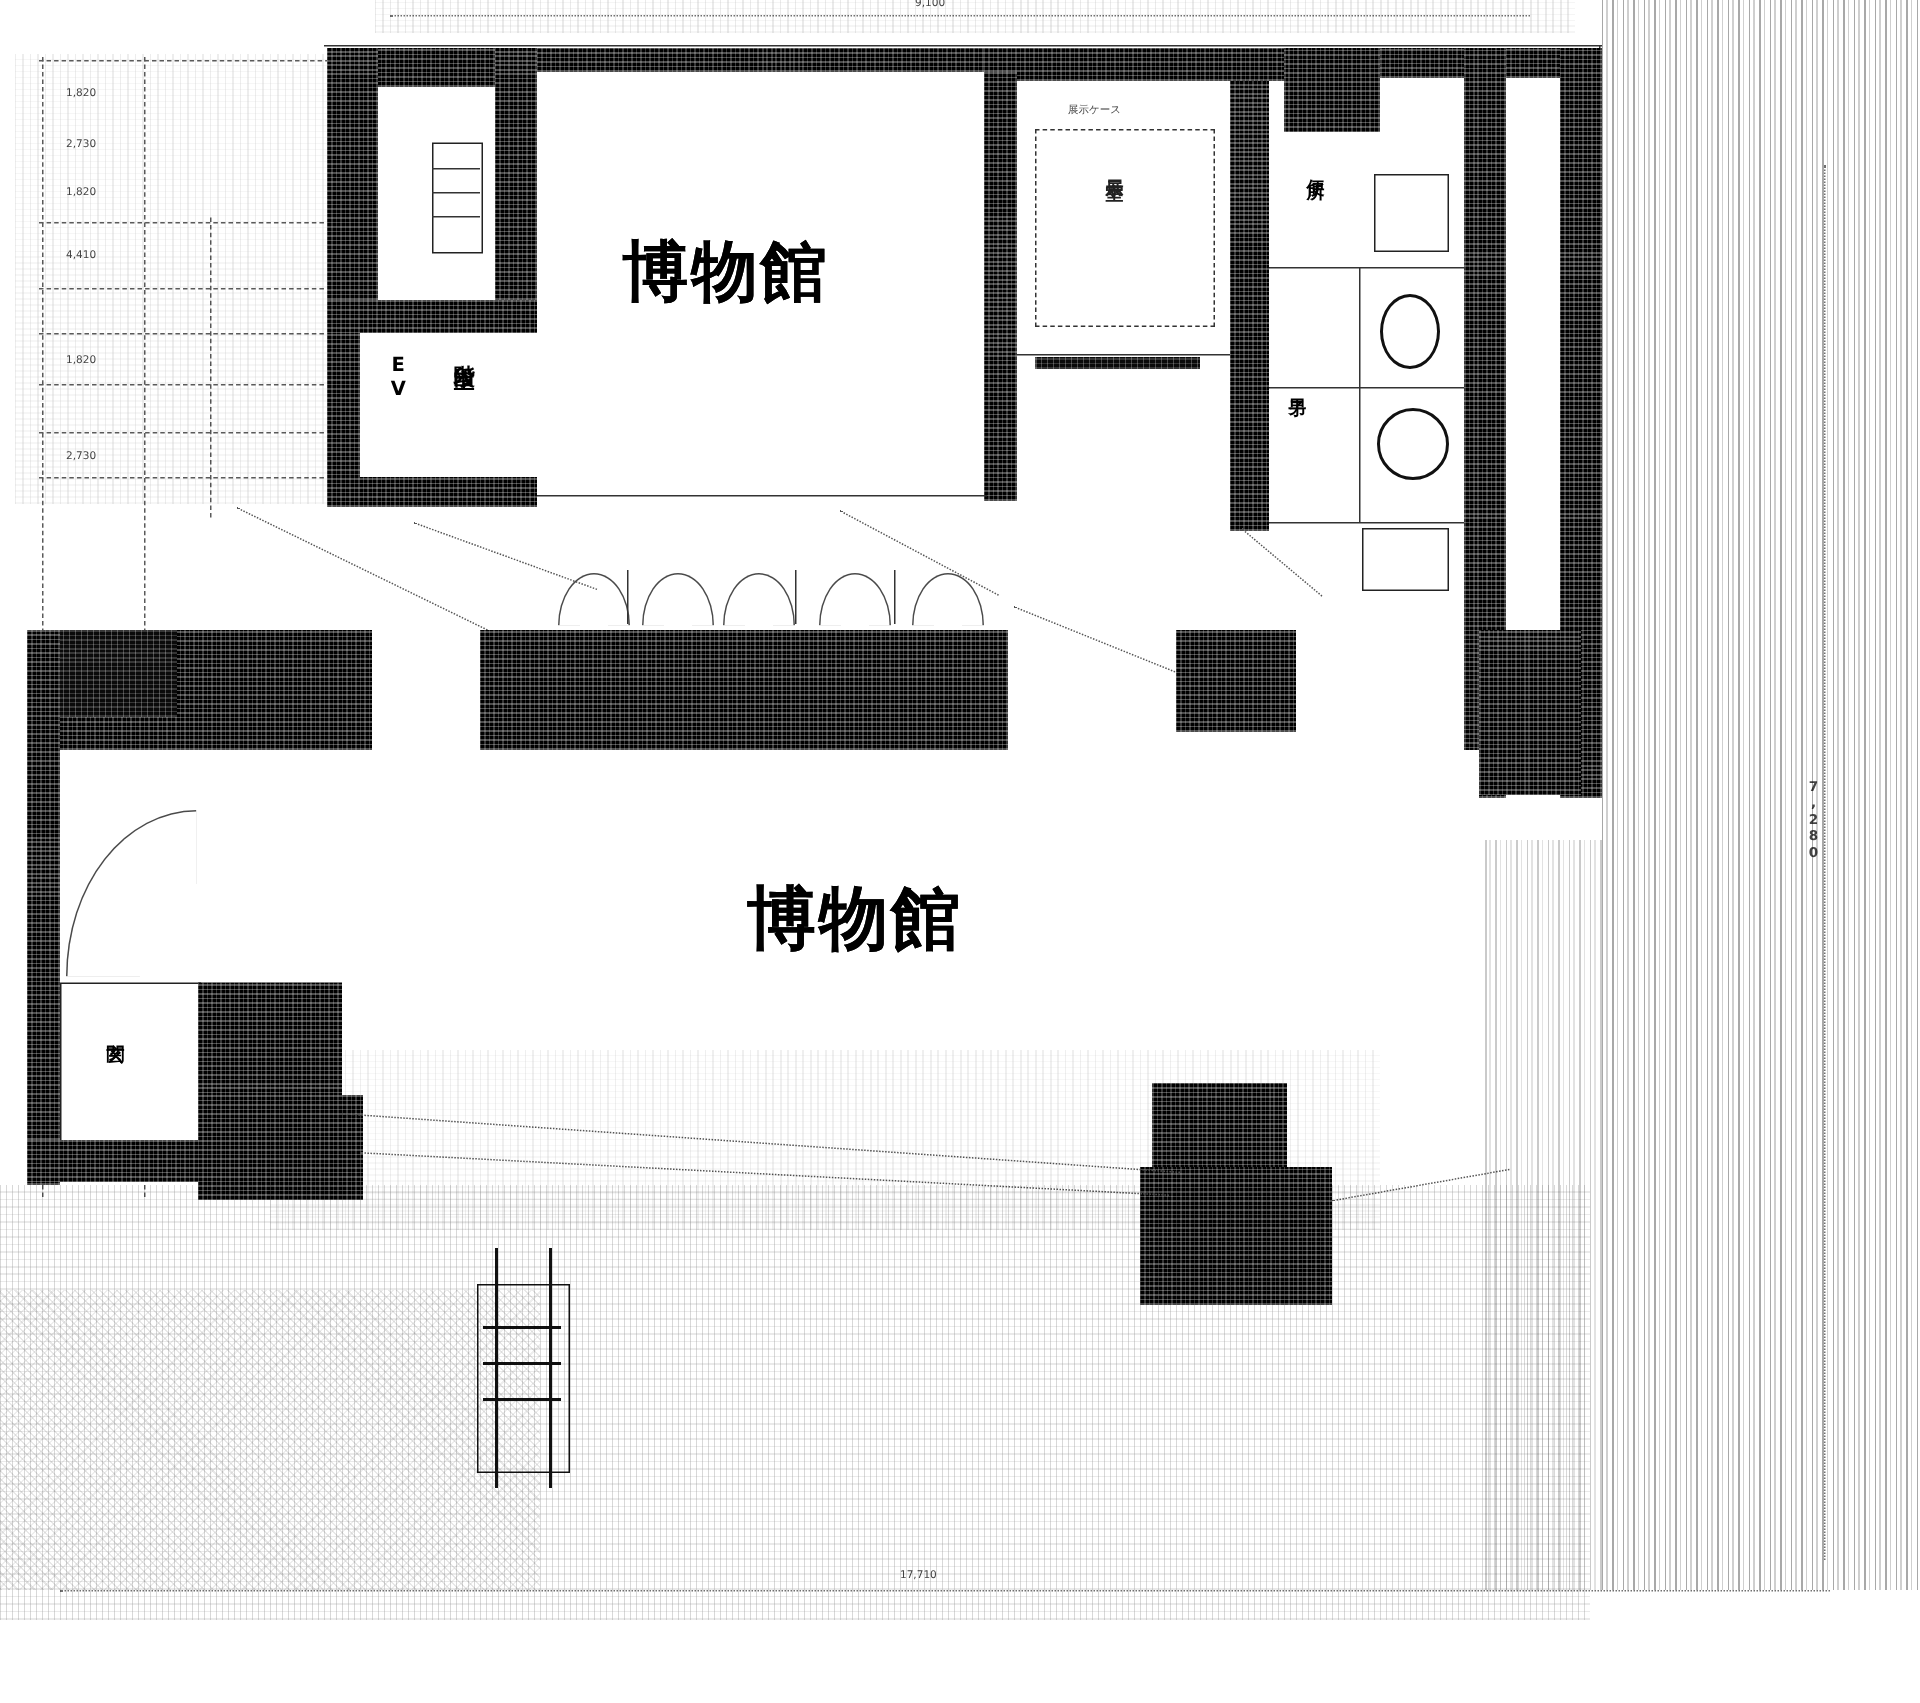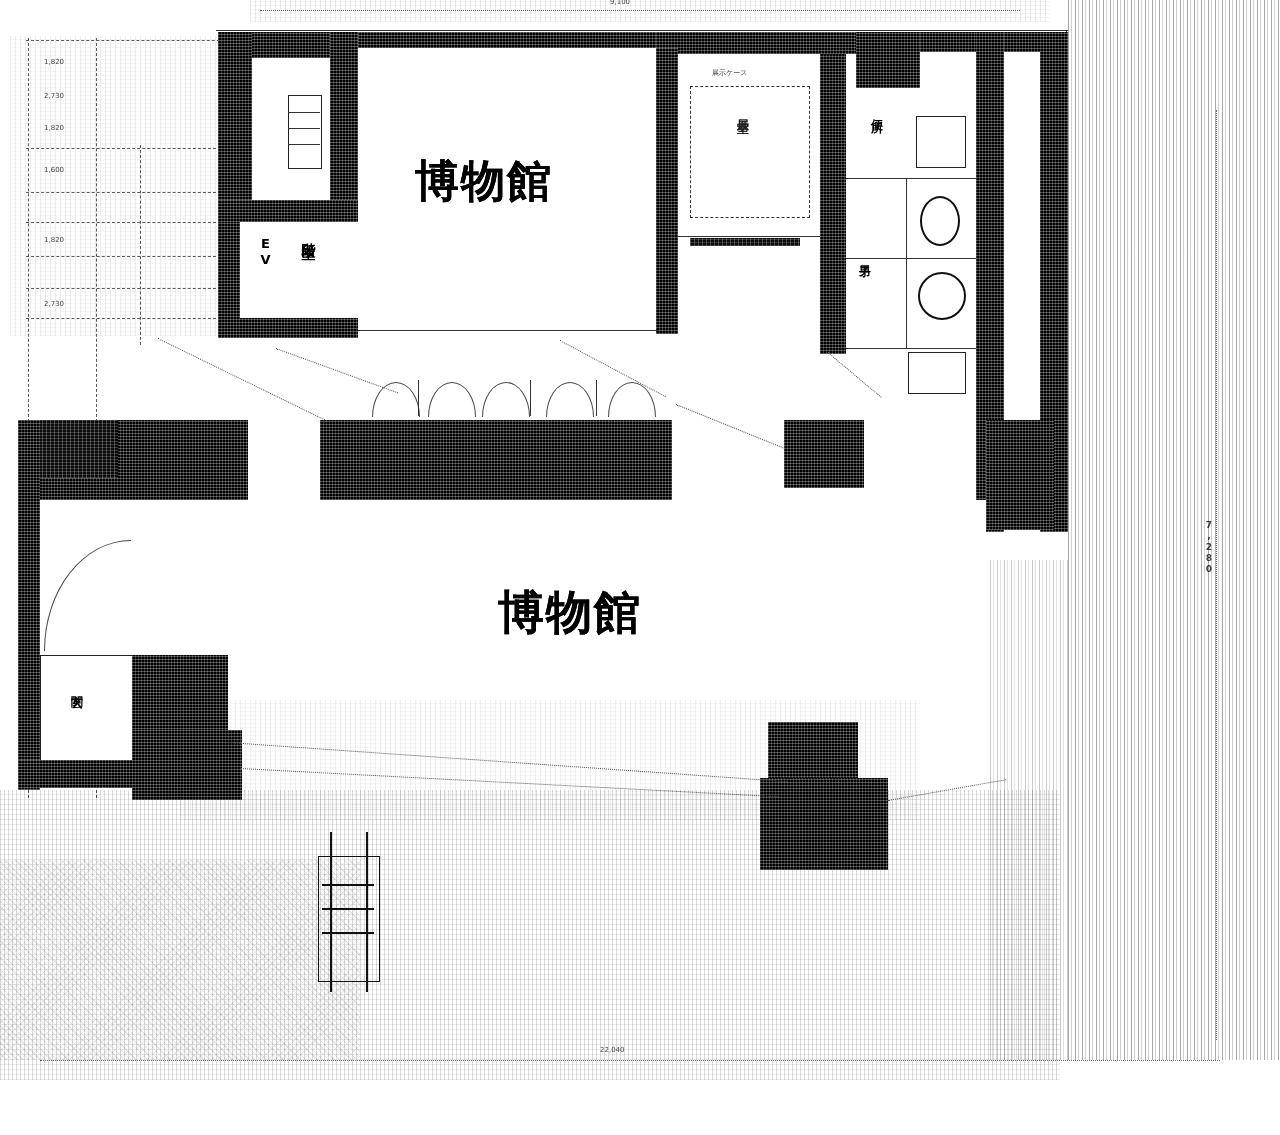--- a/index.html
+++ b/index.html
@@ -156,21 +156,21 @@
     <div class="dimline-h" style="left:26px;  top:148px; width:195px;"></div>
     <div class="dimline-h" style="left:26px;  top:192px; width:195px;"></div>
     <div class="dimline-h" style="left:26px;  top:222px; width:195px;"></div>
     <div class="dimline-h" style="left:26px;  top:256px; width:195px;"></div>
     <div class="dimline-h" style="left:26px;  top:288px; width:195px;"></div>
     <div class="dimline-h" style="left:26px;  top:318px; width:195px;"></div>
 
     <div class="tinier" style="left:44px;top:58px;">1,820</div>
     <div class="tinier" style="left:44px;top:92px;">2,730</div>
     <div class="tinier" style="left:44px;top:124px;">1,820</div>
-    <div class="tinier" style="left:44px;top:166px;">1,600</div>
+    <div class="tinier" style="left:44px;top:166px;">4,410</div>
     <div class="tinier" style="left:44px;top:236px;">1,820</div>
     <div class="tinier" style="left:44px;top:300px;">2,730</div>
   </div>
 
   <div class="dotline-h" style="left:260px;top:10px;width:760px;"></div>
   <div class="tinier" style="left:610px;top:-2px;">9,100</div>
 
   <div class="solidthin-h" style="left:216px;top:30px;width:852px;"></div>
   <div class="solidthin-v" style="left:1066px;top:30px;height:500px;"></div>
 
@@ -281,21 +281,21 @@
     <div class="solidthin-h" style="left:322px;top:884px;width:52px;background:#111;height:2px;"></div>
     <div class="solidthin-h" style="left:322px;top:908px;width:52px;background:#111;height:2px;"></div>
     <div class="solidthin-h" style="left:322px;top:932px;width:52px;background:#111;height:2px;"></div>
     <div class="fixbox" style="left:318px;top:856px;width:60px;height:124px;border-color:#111;background:transparent;"></div>
   </div>
 
   <div class="dotline-v" style="left:1216px;top:110px;height:930px;"></div>
   <div class="cjk-vert" style="left:1204px;top:520px;font-size:9px;color:#444;">7,280</div>
 
   <div class="dotline-h" style="left:40px;top:1060px;width:1180px;"></div>
-  <div class="tinier" style="left:600px;top:1046px;">22,040</div>
+  <div class="tinier" style="left:600px;top:1046px;">17,710</div>
 
   <div class="noise-vstripe" style="left:1068px;top:0px;width:212px;height:1060px;"></div>
   <div class="noise-vstripe" style="left:990px;top:560px;width:80px;height:500px;opacity:.38;"></div>
   <div class="noise-bottom" style="left:0px;top:790px;width:1060px;height:290px;"></div>
   <div class="noise-speckle" style="left:0px;top:860px;width:360px;height:200px;opacity:.30;"></div>
   <div class="noise-soft" style="left:10px;top:36px;width:215px;height:300px;opacity:.22;"></div>
   <div class="noise-soft" style="left:180px;top:700px;width:740px;height:120px;opacity:.20;"></div>
   <div class="noise-soft" style="left:250px;top:0px;width:800px;height:22px;opacity:.26;"></div>
 
 </div>

